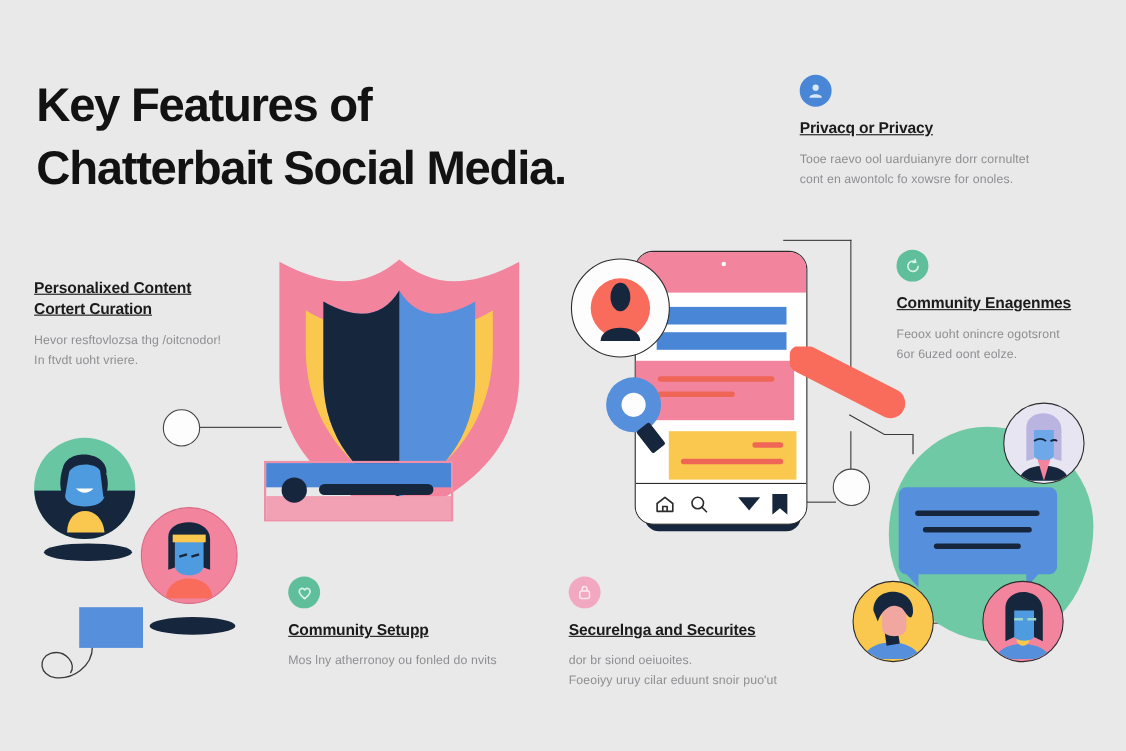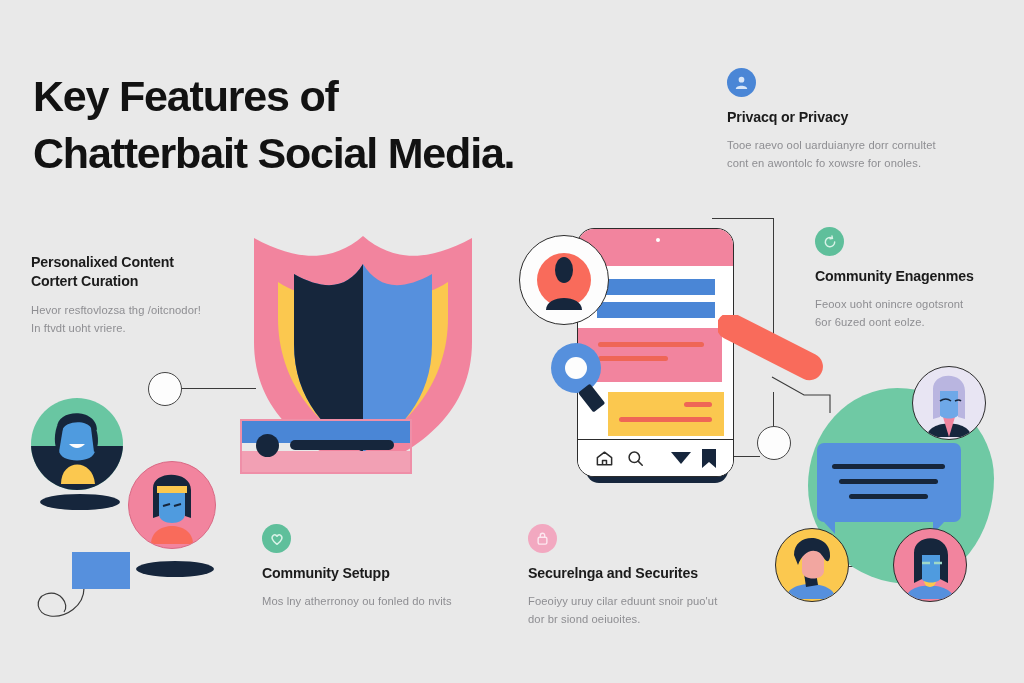--- a/index.html
+++ b/index.html
@@ -27,34 +27,35 @@
   .feat-icon{
     width:29px;height:29px;border-radius:50%;
     display:flex;align-items:center;justify-content:center;
     margin-bottom:11px;
   }
   .feat-icon svg{display:block;}
   .feat-title{
     font-size:14.2px;font-weight:bold;color:#1b1b1b;
     line-height:1.36;letter-spacing:-.15px;
     margin:0 0 9px 0;
+    text-decoration:underline;
   }
   .feat-title span{display:block;}
   .feat-body{
     font-size:11.2px;line-height:1.62;color:#8e8e92;
     letter-spacing:.1px;
     filter:blur(.45px);
   }
   .feat-body span{display:block;}
 
   #f-personalized{left:31px;top:253px;width:215px;}
   #f-privacy{left:727px;top:68px;width:245px;}
   #f-community-eng{left:815px;top:227px;width:190px;}
   #f-community-setup{left:262px;top:524px;width:215px;}
-  #f-security{left:528px;top:524px;width:215px;}
+  #f-security{left:517px;top:524px;width:215px;}
 
   
   .line{position:absolute;background:#3a3a3a;}
   .hline{height:1.1px;}
   .vline{width:1.1px;}
   .node{
     position:absolute;border-radius:50%;
     background:#fdfdfd;border:1.3px solid #454545;
   }
 
@@ -382,18 +383,18 @@
     <div class="feat-icon" style="background:#f2a8c0;">
       <svg width="15" height="15" viewBox="0 0 24 24" fill="none" stroke="#fde8f0" stroke-width="2.2">
         <rect x="5" y="10" width="14" height="11" rx="2.5"></rect>
           <path d="M8.5 10 V7 A3.5 3.5 0 0 1 15.5 7 V10"></path>
       </svg>
     </div>
     <div class="feat-title">
       <span>Securelnga and Securites</span>
     </div>
     <div class="feat-body">
+      <span>dor br siond oeiuoites.</span>
       <span>Foeoiyy uruy cilar eduunt snoir puo'ut</span>
-      <span>dor br siond oeiuoites.</span>
     </div>
   </div>
 
 </div>
 
 </body></html>

